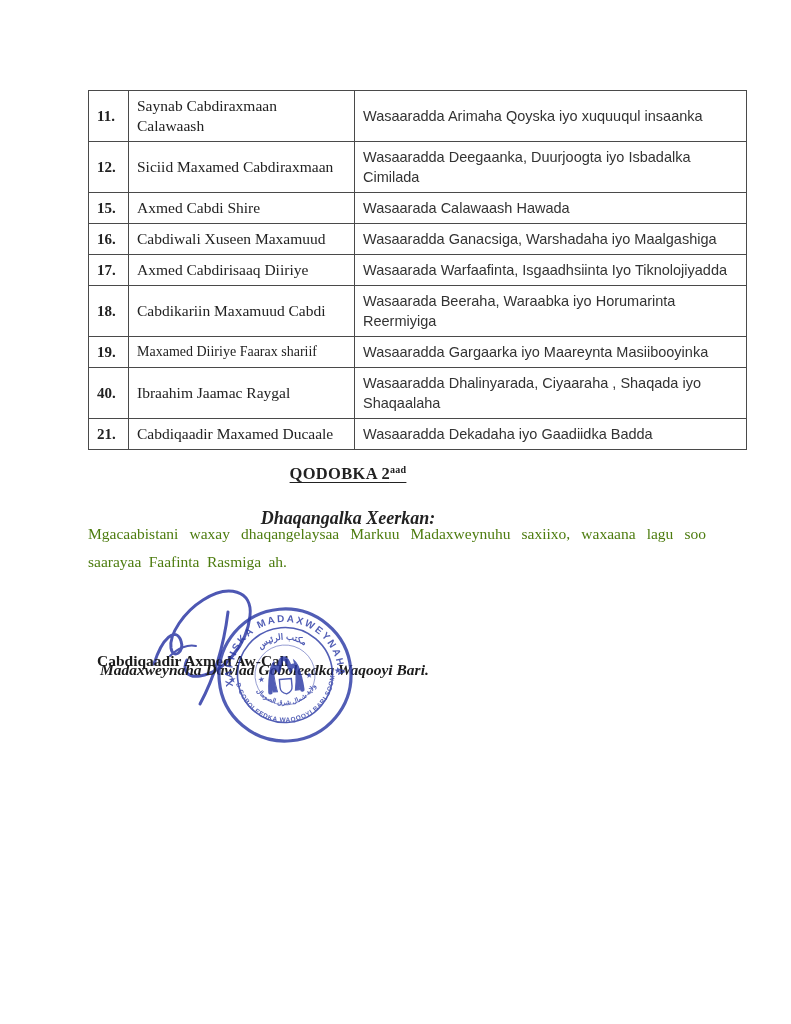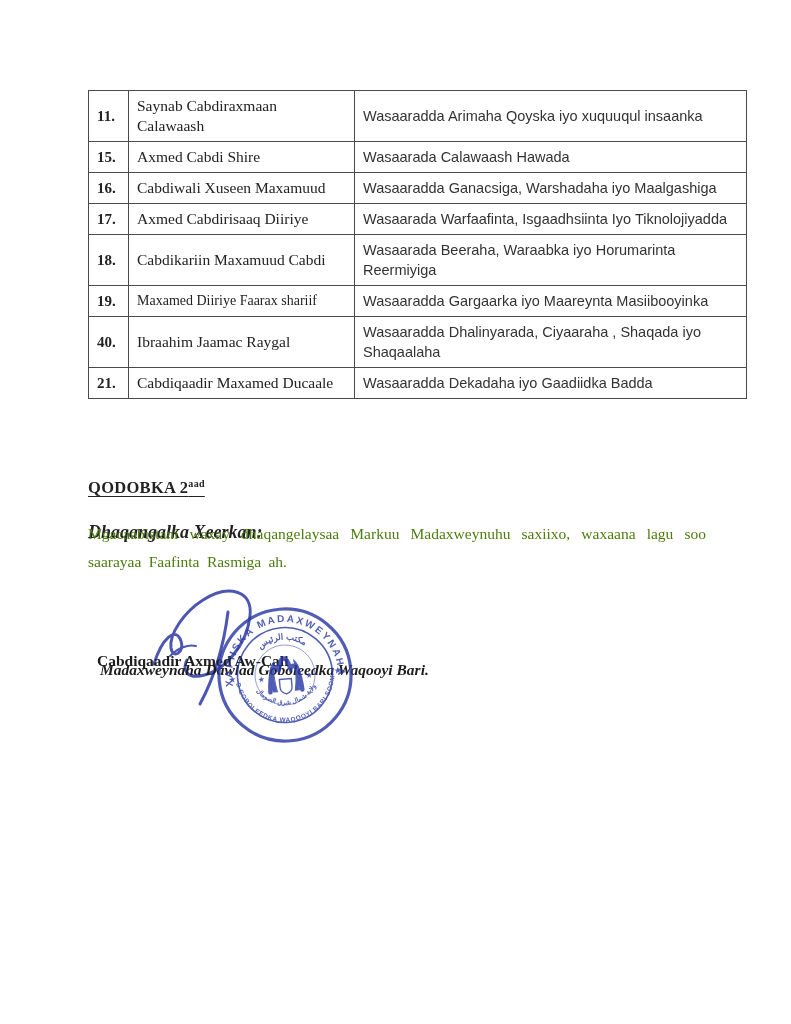--- a/index.html
+++ b/index.html
@@ -48,22 +48,23 @@
     color: #333333;
     padding-left: 11px;
     white-space: pre-line;
     margin-left: 16px;
   }
 
   
   .section-block {
     position: absolute;
     left: 88px;
-    top: 477px;
+    top: 463px;
     width: 520px;
+    text-align: center;
   }
   .qodobka {
     font-size: 16.5px;
     font-weight: bold;
     letter-spacing: 0.3px;
   }
   .qodobka .u {
     text-decoration: underline;
     text-underline-offset: 3px;
   }
@@ -127,20 +128,26 @@
 <div class="page">
 
   <table class="ministers">
     <tbody>
     <tr>
       <td class="cell-num">11.</td>
       <td class="cell-name">Saynab Cabdiraxmaan Calawaash</td>
       <td class="cell-ministry">Wasaaradda Arimaha Qoyska iyo xuquuqul insaanka</td>
     </tr>
 
+    <tr>
+      <td class="cell-num">12.</td>
+      <td class="cell-name">Siciid Maxamed Cabdiraxmaan</td>
+      <td class="cell-ministry">Wasaaradda Deegaanka, Duurjoogta iyo Isbadalka
+Cimilada</td>
+    </tr>
 
 
 
     <tr>
       <td class="cell-num">15.</td>
       <td class="cell-name">Axmed Cabdi Shire</td>
       <td class="cell-ministry">Wasaarada Calawaash Hawada</td>
     </tr>
 
     <tr>

